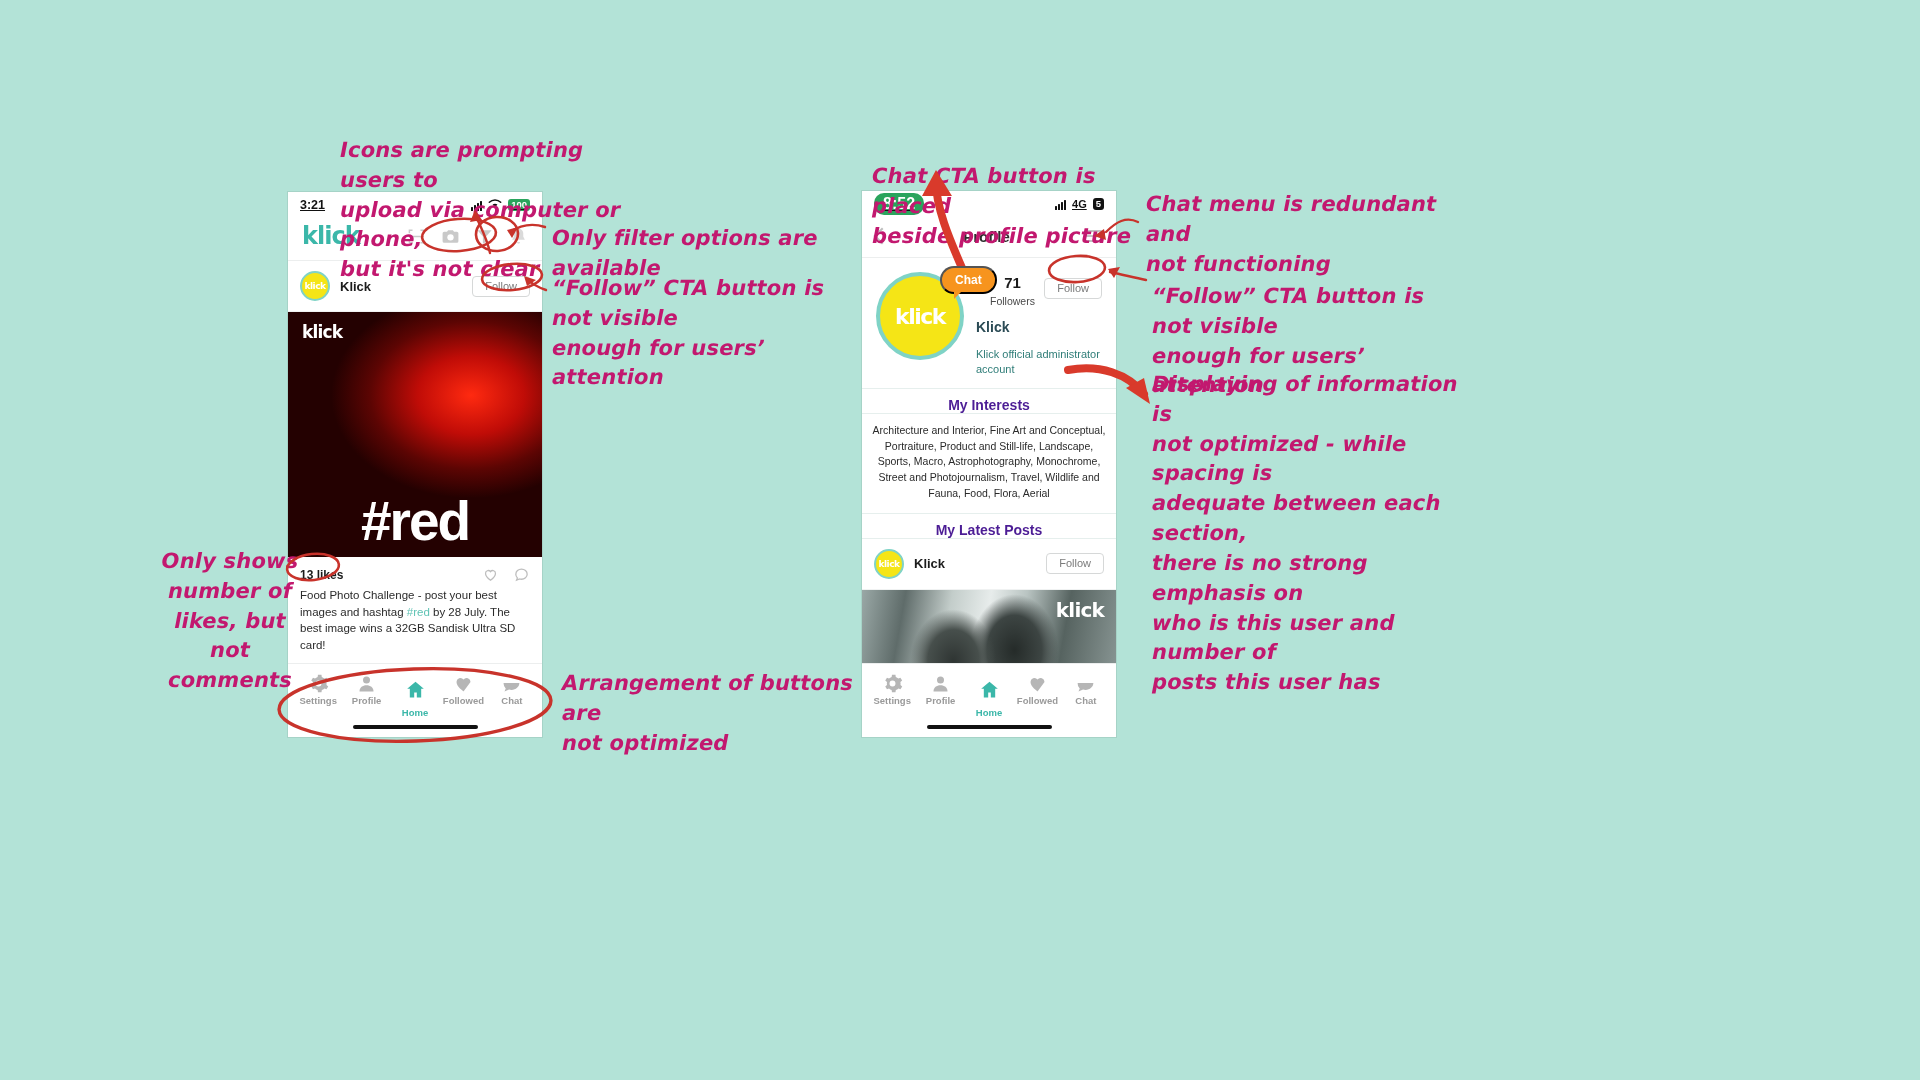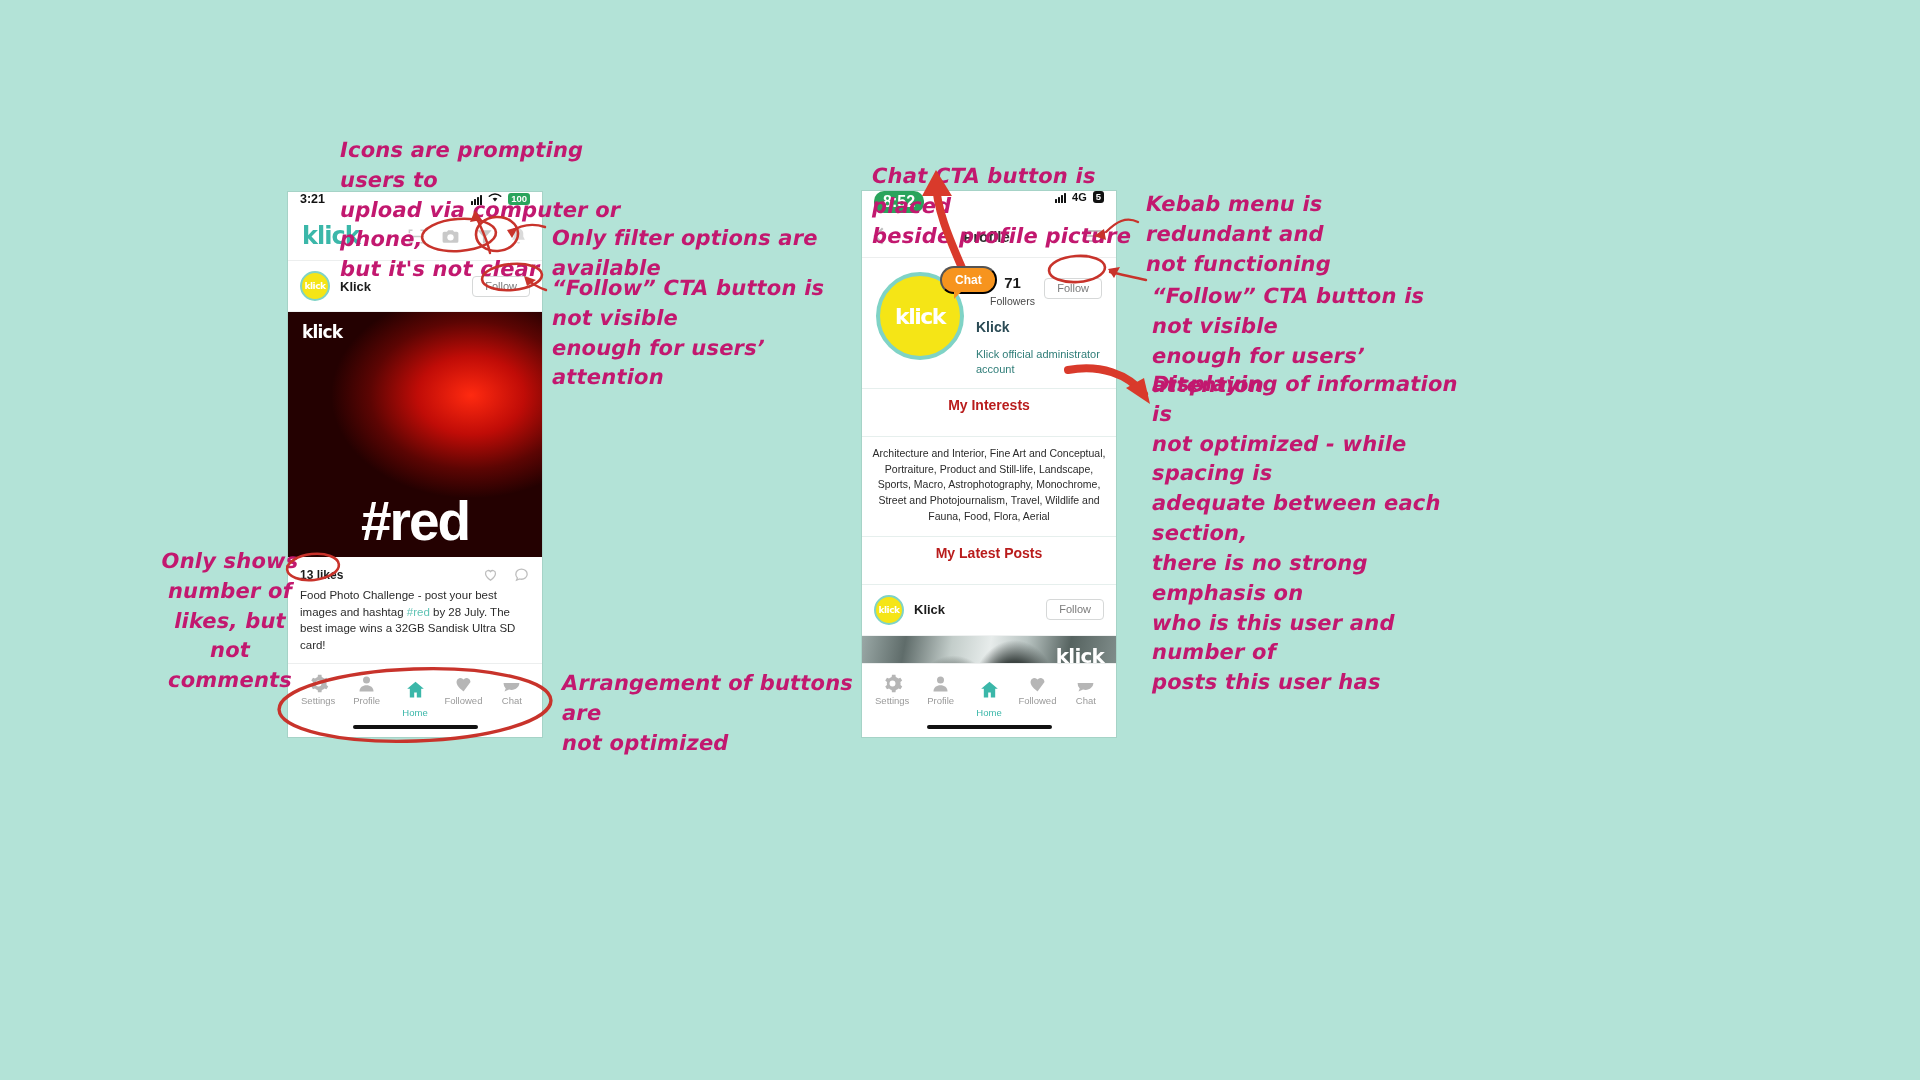--- a/index.html
+++ b/index.html
@@ -27,22 +27,22 @@
   }
 
   
   .phone {
     position: absolute;
     background: #ffffff;
     overflow: hidden;
     box-shadow: 0 0 0 1px rgba(0,0,0,.07);
   }
   .statusbar {
-    height: 26px; display: flex; align-items: flex-start;
-    padding: 0 12px; font-size: 12.5px; font-weight: 700; color: #111;
+    height: 26px; display: flex; align-items: center;
+    padding: 0 12px; font-size: 12.5px; font-weight: 700; color: #111; text-decoration: underline;
   }
   .sb-right { margin-left: auto; display: flex; align-items: center; gap: 6px; }
   .batt {
     background: #2aa45c; color: #fff; font-size: 9.5px; font-weight: 700;
     border-radius: 3px; padding: 1px 3px; line-height: 1.1;
   }
   .batt.dark { background: #111; }
   .sb-cell { display:flex; align-items:flex-end; gap:1px; height:11px; }
   .sb-cell i { display:block; width:2px; background:#111; border-radius:.5px; }
 
@@ -115,21 +115,21 @@
   .caption { padding: 0 12px 10px; font-size: 11.5px; line-height: 1.45; color: #2b2b2b; }
   .caption .tag { color: #5fc3b4; }
 
   
   .bottomnav {
     position: absolute; left: 0; right: 0; bottom: 0;
     background: #fff; border-top: 1px solid #eceeee;
     padding: 9px 6px 4px;
   }
   .navrow { display: flex; }
-  .navitem { flex: 1; display: flex; flex-direction: column; align-items: center; gap: 1px; }
+  .navitem { flex: 1; display: flex; flex-direction: column; align-items: center; gap: 1px; font-weight: bold; }
   .navitem .ic { width: 21px; height: 21px; opacity: 1; }
   .navitem span { font-size: 9.5px; color: #9a9a9a; }
   .navitem.active span { color: #3bb7a9; margin-top: 6px; }
   .homebar { width: 125px; height: 4px; border-radius: 3px; background: #111; margin: 7px auto 4px; }
 
   
   .profbar {
     display: flex; align-items: center; padding: 10px 14px 12px;
     border-bottom: 1px solid #eceeee; background: #fff;
   }
@@ -154,22 +154,22 @@
   }
   .prof-right { flex: 1; padding-top: 2px; }
   .stats-row { display: flex; align-items: flex-start; }
   .stat { text-align: center; padding-left: 14px; }
   .stat .num { font-size: 15px; font-weight: 700; color: #1b1b1b; }
   .stat .lbl { font-size: 10.5px; color: #4a4a4a; margin-top: 1px; }
   .prof-right .follow-btn { margin-left: auto; margin-top: 4px; }
   .prof-name { font-size: 14px; font-weight: 700; color: #2b4b55; margin-top: 10px; }
   .prof-bio { font-size: 11px; color: #2f7d78; line-height: 1.4; margin-top: 12px; max-width: 150px; }
   .sec-head {
-    text-align: center; font-size: 14px; font-weight: 700; color: #b91c1c;
-    padding: 8px 0 23px; border-bottom: 1px solid #e6efed; border-top: 1px solid #e6efed;
+    text-align: center; font-size: 14px; font-weight: 700; color: #4c1d95;
+    padding: 8px 0 0; border-bottom: 1px solid #e6efed; border-top: 1px solid #e6efed;
     background: #fff;
   }
   .interests { padding: 9px 10px 11px; font-size: 10.5px; line-height: 1.5; color: #2a2a2a; text-align: center; }
 
   
   #marks { position: absolute; inset: 0; width: 1920px; height: 1080px; pointer-events: none; }
 </style>
 </head>
 <body>
 
@@ -433,21 +433,21 @@
   <div class="anno" style="left:552px; top:274px; width:300px;">“Follow” CTA button is not visible
 enough for users’ attention</div>
   <div class="anno" style="left:155px; top:547px; width:150px; text-align:center;">Only shows
 number of
 likes, but not
 comments</div>
   <div class="anno" style="left:562px; top:669px; width:300px;">Arrangement of buttons are
 not optimized</div>
   <div class="anno" style="left:872px; top:118px; width:300px;margin-top:44px;">Chat CTA button is placed
 beside profile picture</div>
-  <div class="anno" style="left:1146px; top:190px; width:300px;">Kebab menu is redundant and
+  <div class="anno" style="left:1146px; top:190px; width:300px;">Chat menu is redundant and
 not functioning</div>
   <div class="anno" style="left:1152px; top:282px; width:310px;">“Follow” CTA button is not visible
 enough for users’ attention</div>
   <div class="anno" style="left:1152px; top:370px; width:320px;">Displaying of information is
 not optimized - while spacing is
 adequate between each section,
 there is no strong emphasis on
 who is this user and number of
 posts this user has</div>
 

